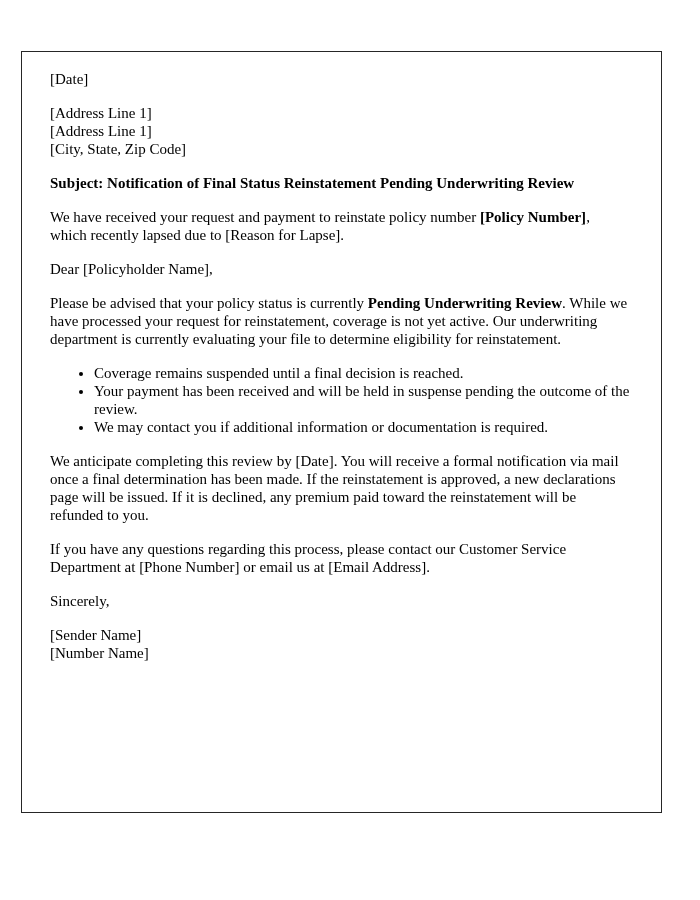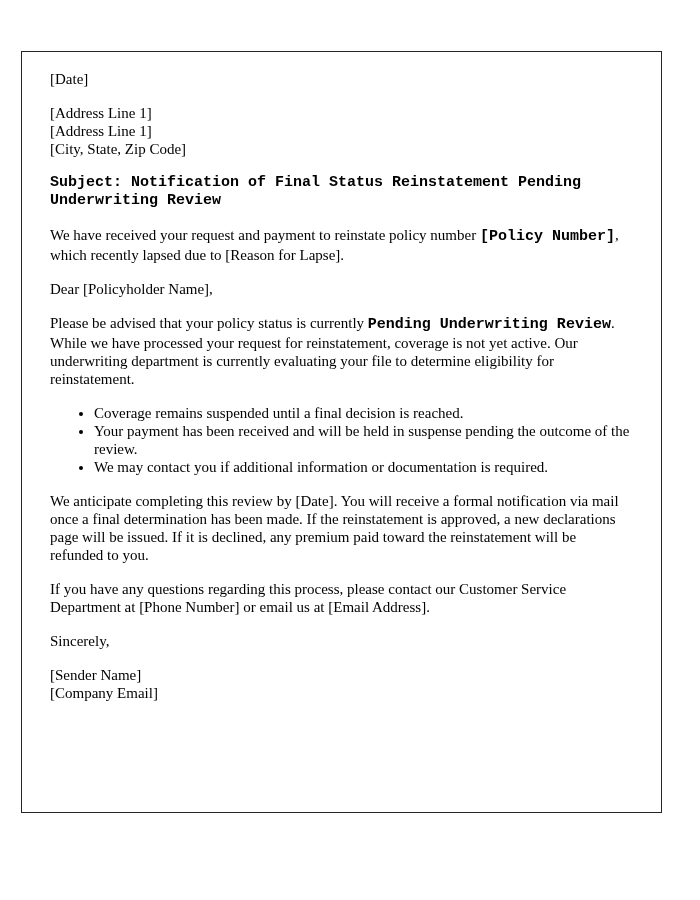--- a/index.html
+++ b/index.html
@@ -20,21 +20,21 @@
     background: #ffffff;
     padding: 18px 31px 30px 28px;
     overflow: hidden;
     margin-top: 32px;
   }
   .page, .page p, .page li, .page div {
     font-size: 15px;
     line-height: 18px;
   }
   .para { margin: 0 0 16px 0; }
-  .bold { font-weight: 700; font-family: Liberation Mono, monospace; }
+  .bold { font-weight: 700; }
   .addr-line, .sig-line { margin: 0; }
   .block { margin: 0 0 16px 0; }
   ul.points {
     margin: 0 0 16px 0;
     padding-left: 44px;
     list-style: disc outside;
   }
   ul.points li { margin: 0; }
 </style>
 </head>
@@ -66,16 +66,16 @@
   </ul>
 
   <p class="para">We anticipate completing this review by [Date]. You will receive a formal notification via mail once a final determination has been made. If the reinstatement is approved, a new declarations page will be issued. If it is declined, any premium paid toward the reinstatement will be refunded to you.</p>
 
   <p class="para">If you have any questions regarding this process, please contact our Customer Service Department at [Phone Number] or email us at [Email Address].</p>
 
   <p class="para">Sincerely,</p>
 
   <div class="block">
     <div class="sig-line">[Sender Name]</div>
-    <div class="sig-line">[Company Email]</div>
+    <div class="sig-line">[Number Name]</div>
   </div>
 
 </div>
 
 </body></html>

